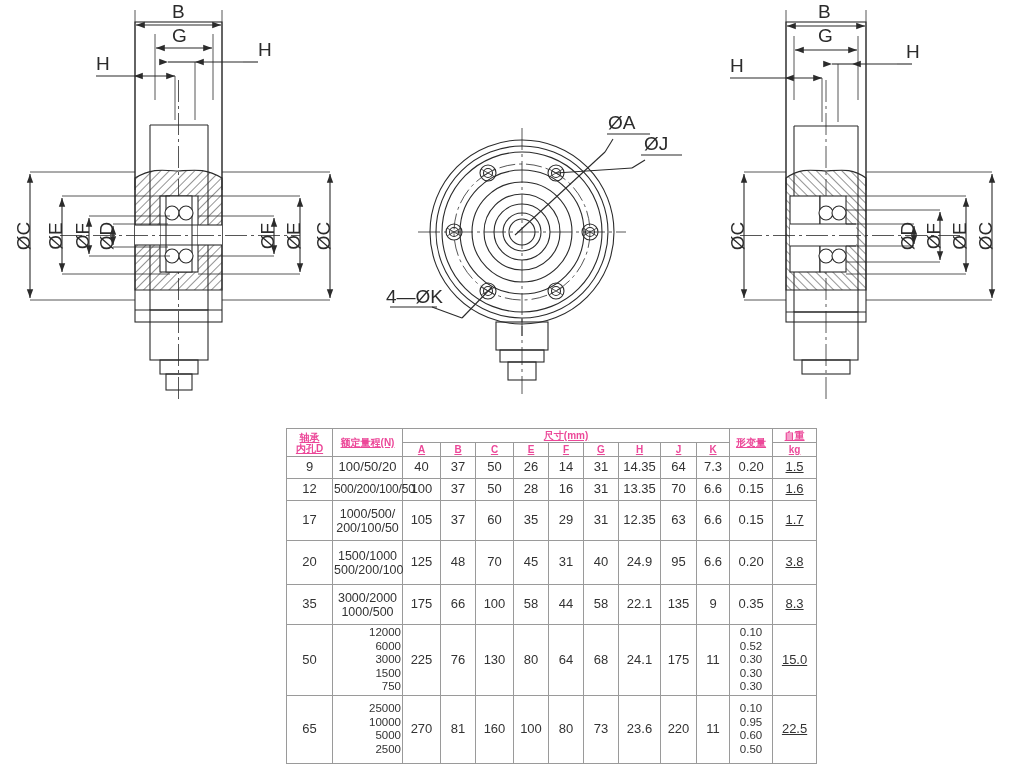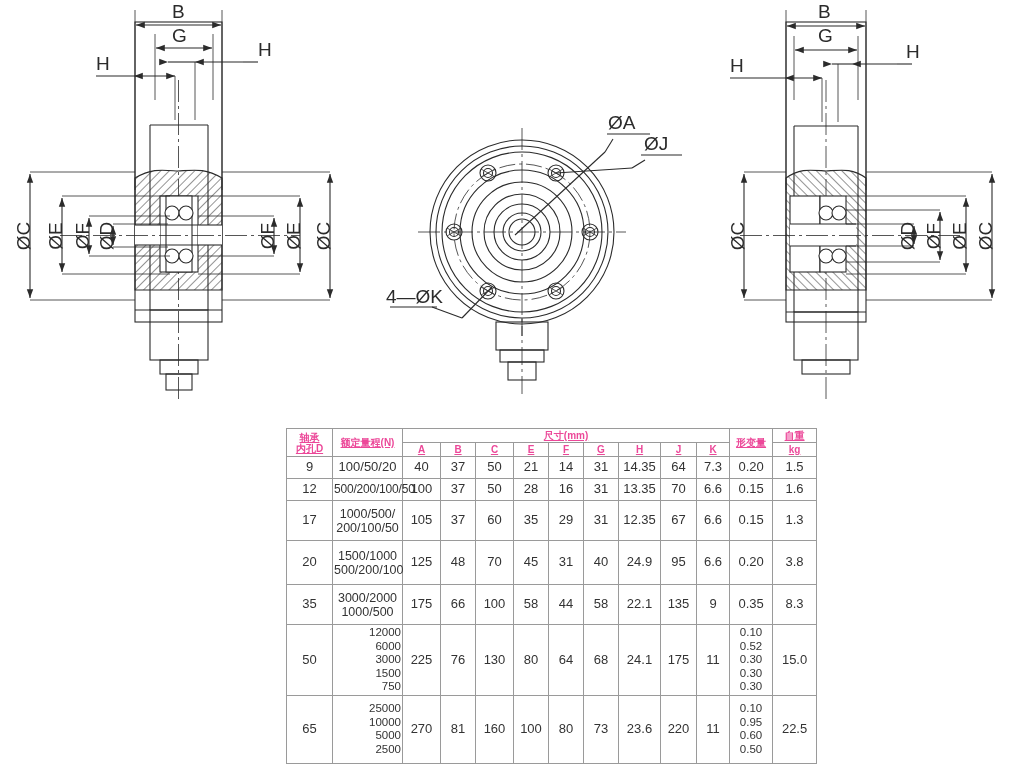--- a/index.html
+++ b/index.html
@@ -59,21 +59,21 @@
   th.hdr-dim { font-size: 14px; }
   th.hdr-letter { font-size: 14px; }
   td.c-bore { font-size: 14px; }
   td.c-range { font-size: 13px; }
   td.c-range.small { font-size: 12px; letter-spacing: -0.2px; }
   td.c-range.multi { font-size: 12.5px; margin-top: 44px; }
   td.c-range.stack { font-size: 11.5px; line-height: 1.18; text-align: right; }
   td.c-dim { font-size: 14px; }
   td.c-def { font-size: 13px; }
   td.c-def.stack { font-size: 11.5px; line-height: 1.17; }
-  td.c-wt { font-size: 14px; }
+  td.c-wt { font-size: 14px; text-decoration: underline; }
 
   
   col.w-bore   { width: 46px; }
   col.w-range  { width: 70px; }
   col.w-a      { width: 38px; }
   col.w-b      { width: 35px; }
   col.w-c      { width: 38px; }
   col.w-e      { width: 35px; }
   col.w-f      { width: 35px; }
   col.w-g      { width: 35px; }
@@ -391,21 +391,21 @@
         <th class="hdr-letter">kg</th>
       </tr>
     </thead>
     <tbody id="spec-body">
         <tr style="height: 22px;">
           <td class="c-bore">9</td>
           <td class="c-range ">100/50/20</td>
           <td class="c-dim">40</td>
           <td class="c-dim">37</td>
           <td class="c-dim">50</td>
-          <td class="c-dim">21</td>
+          <td class="c-dim">26</td>
           <td class="c-dim">14</td>
           <td class="c-dim">31</td>
           <td class="c-dim">14.35</td>
           <td class="c-dim">64</td>
           <td class="c-dim">7.3</td>
           <td class="c-def ">0.20</td>
           <td class="c-wt">1.5</td>
         </tr>
         <tr style="height: 22px;">
           <td class="c-bore">12</td>
@@ -426,24 +426,24 @@
           <td class="c-bore">17</td>
           <td class="c-range multi">1000/500/
 200/100/50</td>
           <td class="c-dim">105</td>
           <td class="c-dim">37</td>
           <td class="c-dim">60</td>
           <td class="c-dim">35</td>
           <td class="c-dim">29</td>
           <td class="c-dim">31</td>
           <td class="c-dim">12.35</td>
-          <td class="c-dim">67</td>
+          <td class="c-dim">63</td>
           <td class="c-dim">6.6</td>
           <td class="c-def ">0.15</td>
-          <td class="c-wt">1.3</td>
+          <td class="c-wt">1.7</td>
         </tr>
         <tr style="height: 44px;">
           <td class="c-bore">20</td>
           <td class="c-range multi">1500/1000
 500/200/100</td>
           <td class="c-dim">125</td>
           <td class="c-dim">48</td>
           <td class="c-dim">70</td>
           <td class="c-dim">45</td>
           <td class="c-dim">31</td>

